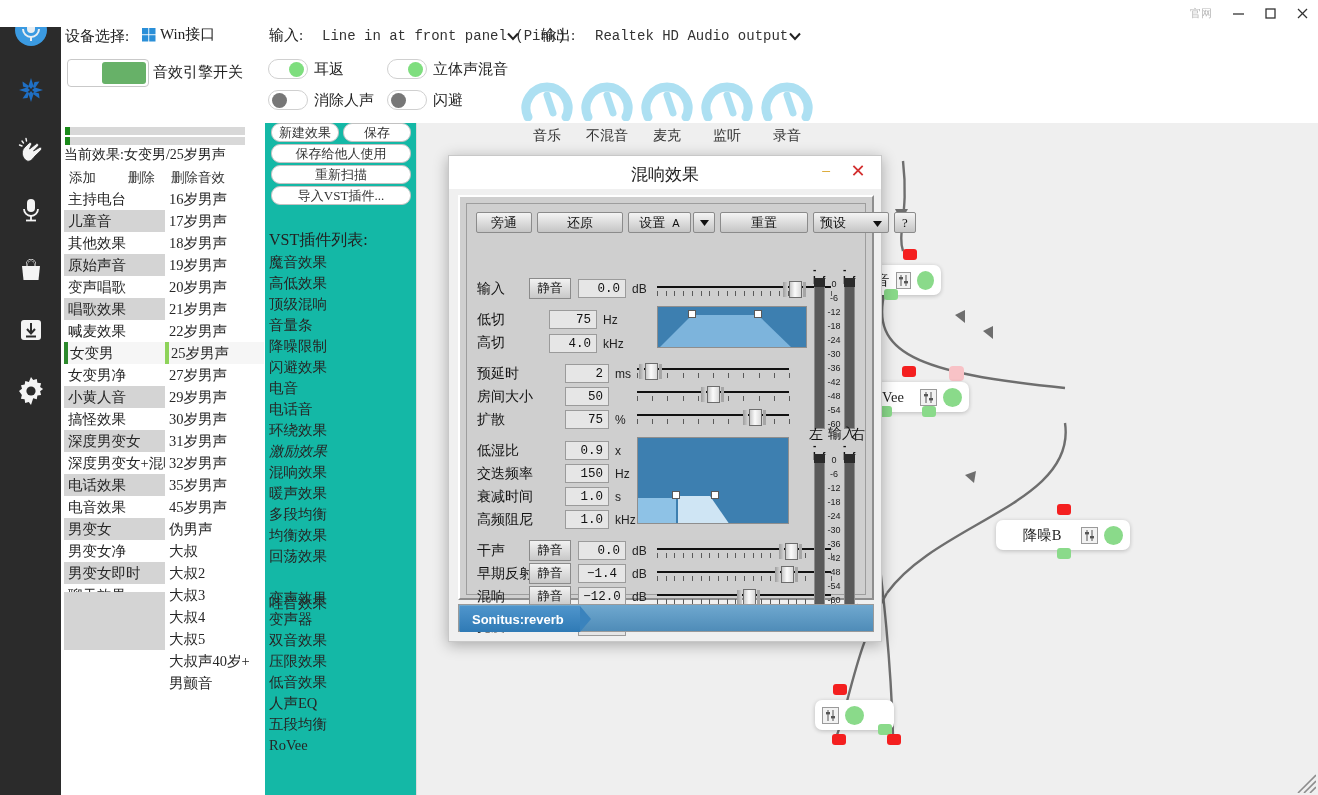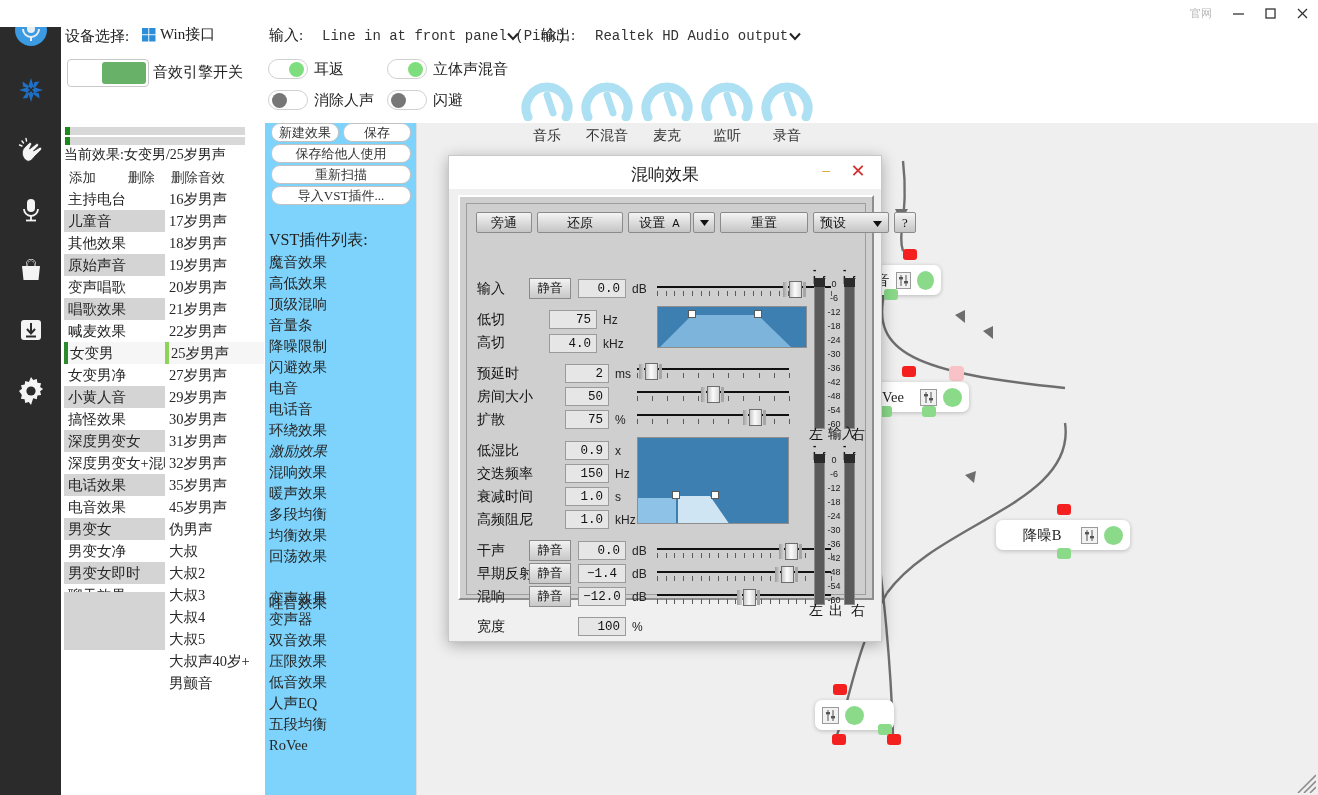--- a/index.html
+++ b/index.html
@@ -54,21 +54,21 @@
   .col.a { left: 0; width: 101px; }
   .col.b { left: 101px; width: 99px; }
   .li { height: 22px; line-height: 22px; font-size: 14.5px; color: #262626; padding-left: 4px;
         white-space: nowrap; overflow: hidden; }
   .li.alt { background: #d4d4d4; }
   .li.sel { background: #f6f6f6; border-left: 4px solid #2d8a2d; padding-left: 2px; }
   .li.sel2 { background: #f6f6f6; border-left: 4px solid #8ed35a; padding-left: 2px; }
   .listfill { position: absolute; left: 0; bottom: 0; width: 101px; background: #d4d4d4; }
 
   
-  .vstpanel { position: absolute; left: 265px; top: 27px; width: 152px; height: 768px; background: #7dd3fc;
+  .vstpanel { position: absolute; left: 265px; top: 27px; width: 152px; height: 768px; background: #14b8a6;
               border-right: 1px solid #dcdcdc; }
   .vbtn { position: absolute; border: 1px solid #c2c2c2; border-radius: 9px; background: #fff;
           font-size: 13px; color: #333; text-align: center; font-family: "Liberation Serif", serif; }
   .vst-hdr { position: absolute; left: 4px; top: 203px; font-size: 16px; color: #222; }
   .vst-li { position: absolute; left: 4px; height: 21px; line-height: 21px; font-size: 14.5px; color: #262626; }
 
   
   .header { position: absolute; left: 265px; top: 27px; width: 1053px; height: 96px; background: #fff; z-index: 10; }
   .hd-lbl { position: absolute; font-size: 15px; color: #222; white-space: nowrap; }
   .hd-val { position: absolute; font-size: 14px; color: #333; white-space: nowrap;
@@ -867,20 +867,23 @@
               <div class="mscale" style="left: 15px; top: 155px;">-60</div>
             </div>
           <div class="mcaption" style="left:-1px; top:162px;">左</div>
           <div class="mcaption" style="left:19px; top:162px;">出</div>
           <div class="mcaption" style="left:41px; top:162px;">右</div>
         </div>
 
       </div>
     </div>
 
+    <div class="statusbar">
+      <div class="tab">Sonitus:reverb</div>
+    </div>
   </div>
 
   <div class="resize-grip">
     <svg width="26" height="26" viewBox="0 0 26 26">
       <g stroke="#8d8d8d" stroke-width="1.6">
         <line x1="26" y1="8" x2="8" y2="26"></line>
         <line x1="26" y1="14" x2="14" y2="26"></line>
         <line x1="26" y1="20" x2="20" y2="26"></line>
       </g>
     </svg>

